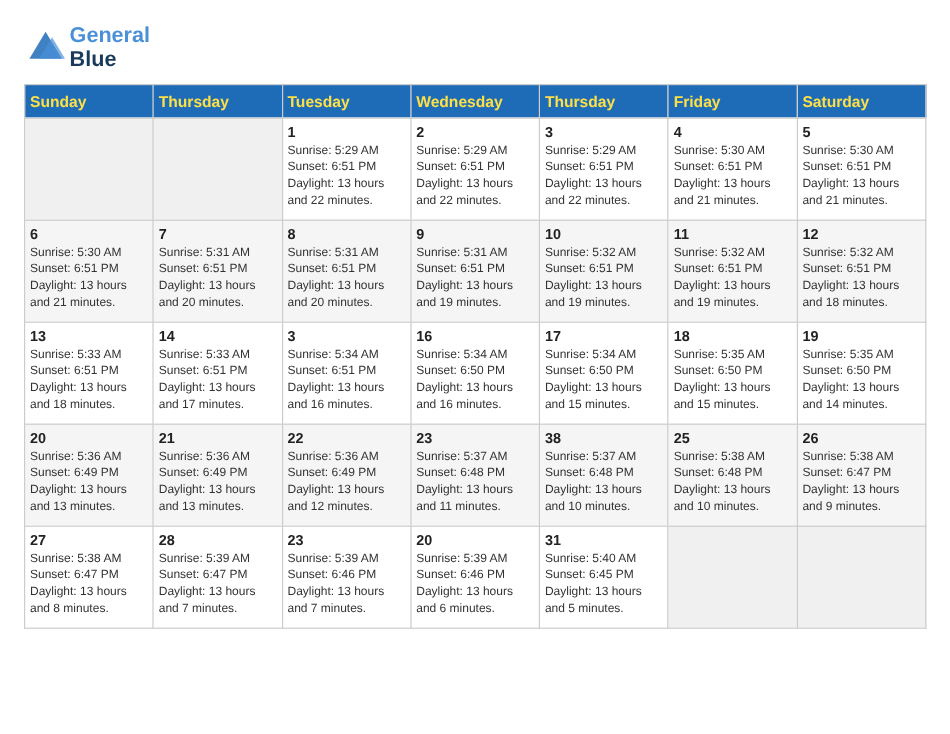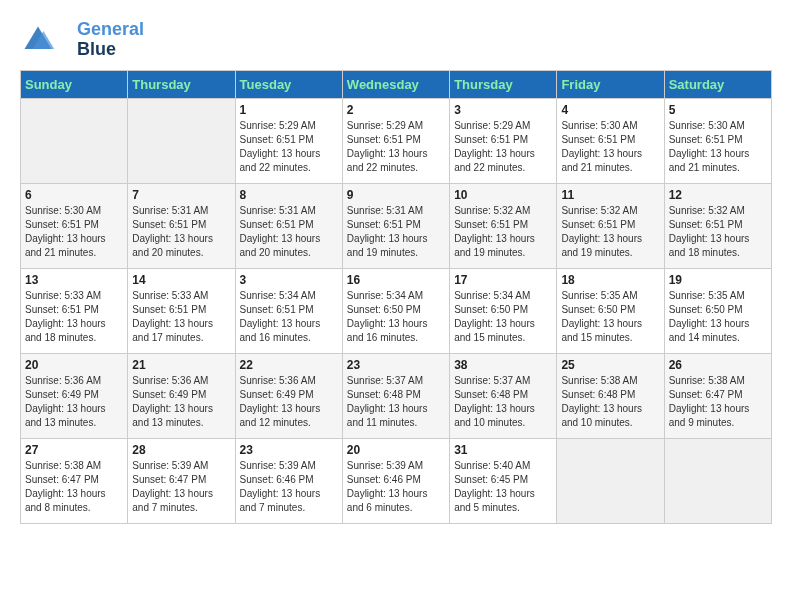--- a/index.html
+++ b/index.html
@@ -12,21 +12,21 @@
     }
     .header {
       display: flex;
       justify-content: space-between;
       align-items: flex-start;
       margin-bottom: 10px;
     }
     .logo {
       display: flex;
       align-items: center;
-      gap: 21px;
+      gap: 2px;
     }
     .logo-text {
       font-size: 18px;
       font-weight: bold;
       color: #1a3a5c;
       line-height: 1.1;
     }
     .logo-text span {
       color: #4a90d9;
     }
@@ -47,21 +47,21 @@
       color: #1a3a5c;
       font-weight: bold;
     }
     table {
       width: 100%;
       border-collapse: collapse;
       table-layout: fixed;
     }
     thead tr th {
       background-color: #1e6bb8;
-      color: #86efac;
+      color: #fde047;
       font-size: 13px;
       font-weight: bold;
       padding: 6px 4px;
       text-align: left;
       border: 1px solid #ccc;
     }
     tbody tr td {
       border: 1px solid #ccc;
       vertical-align: top;
       padding: 4px 4px;

